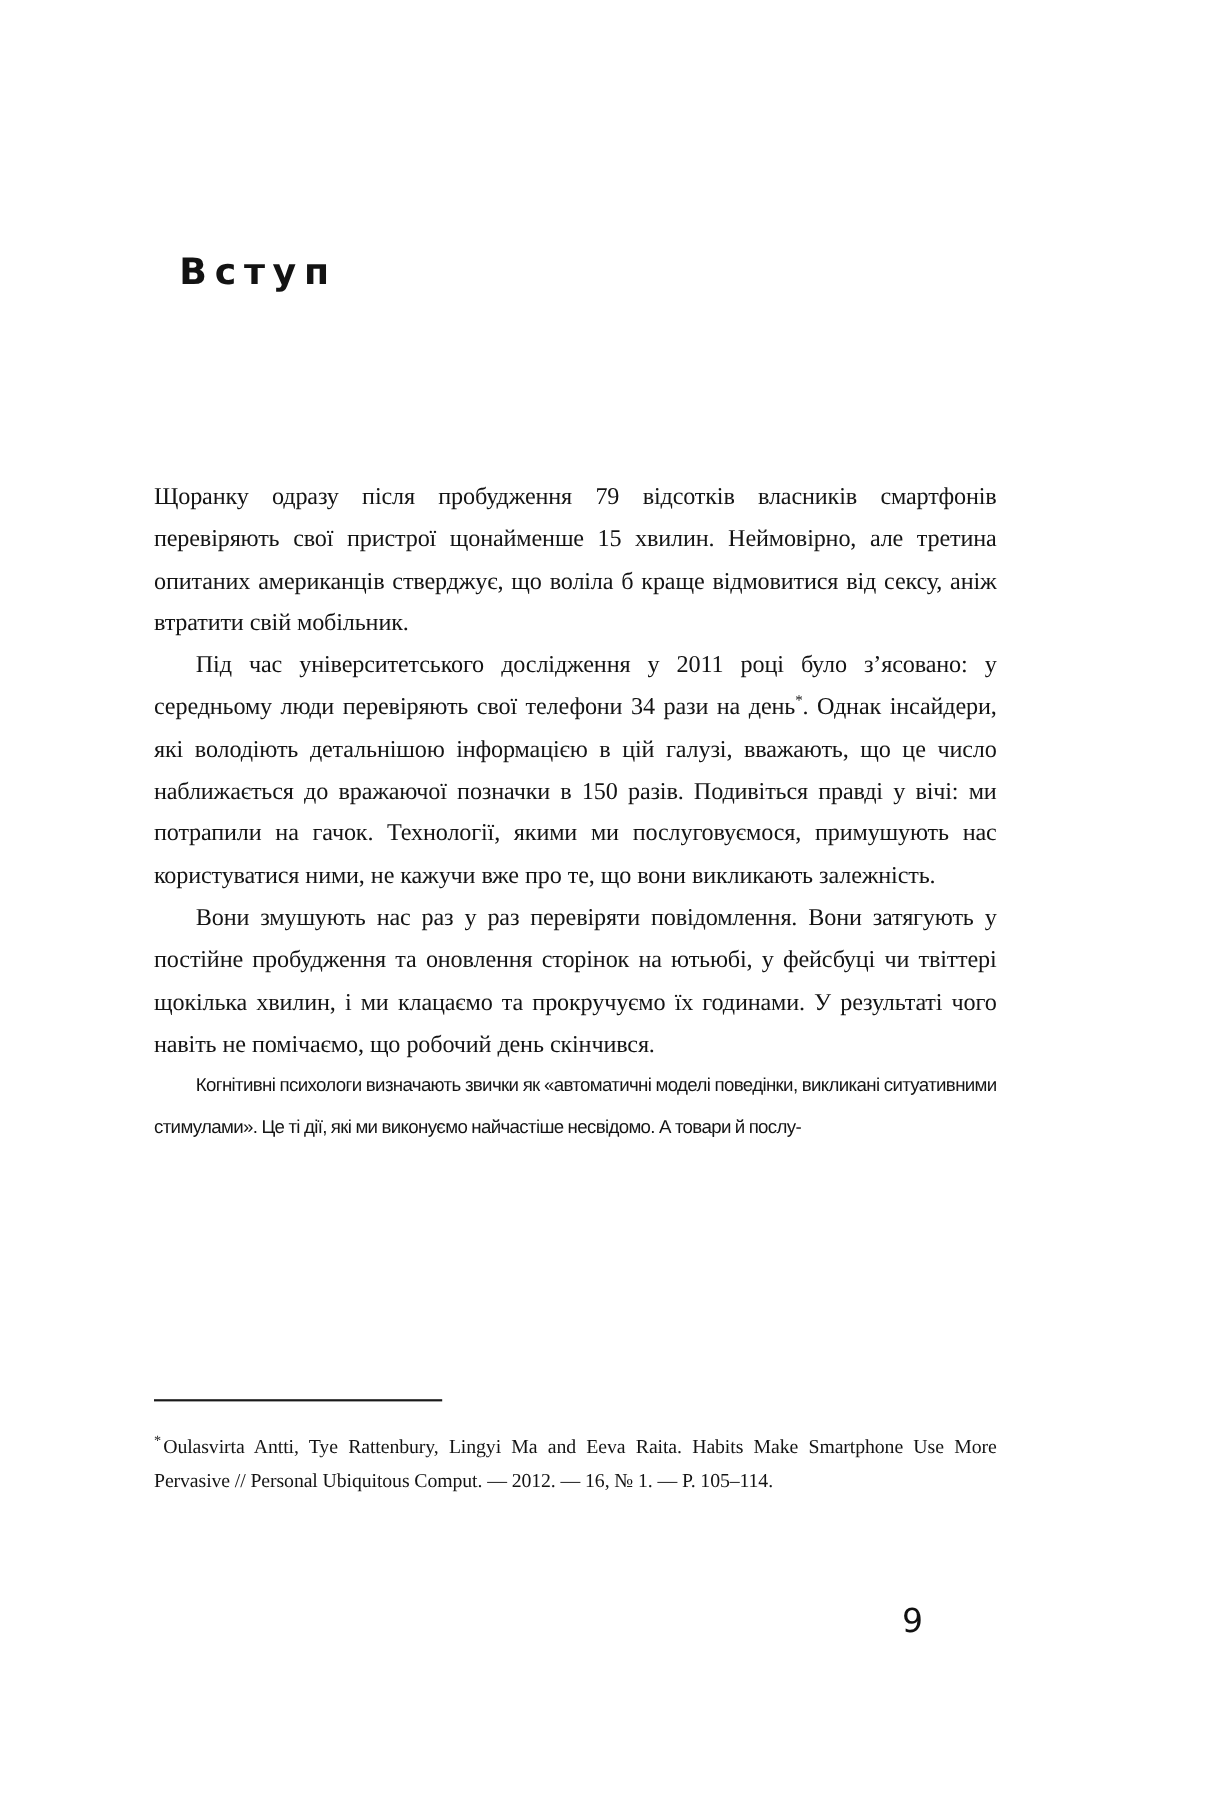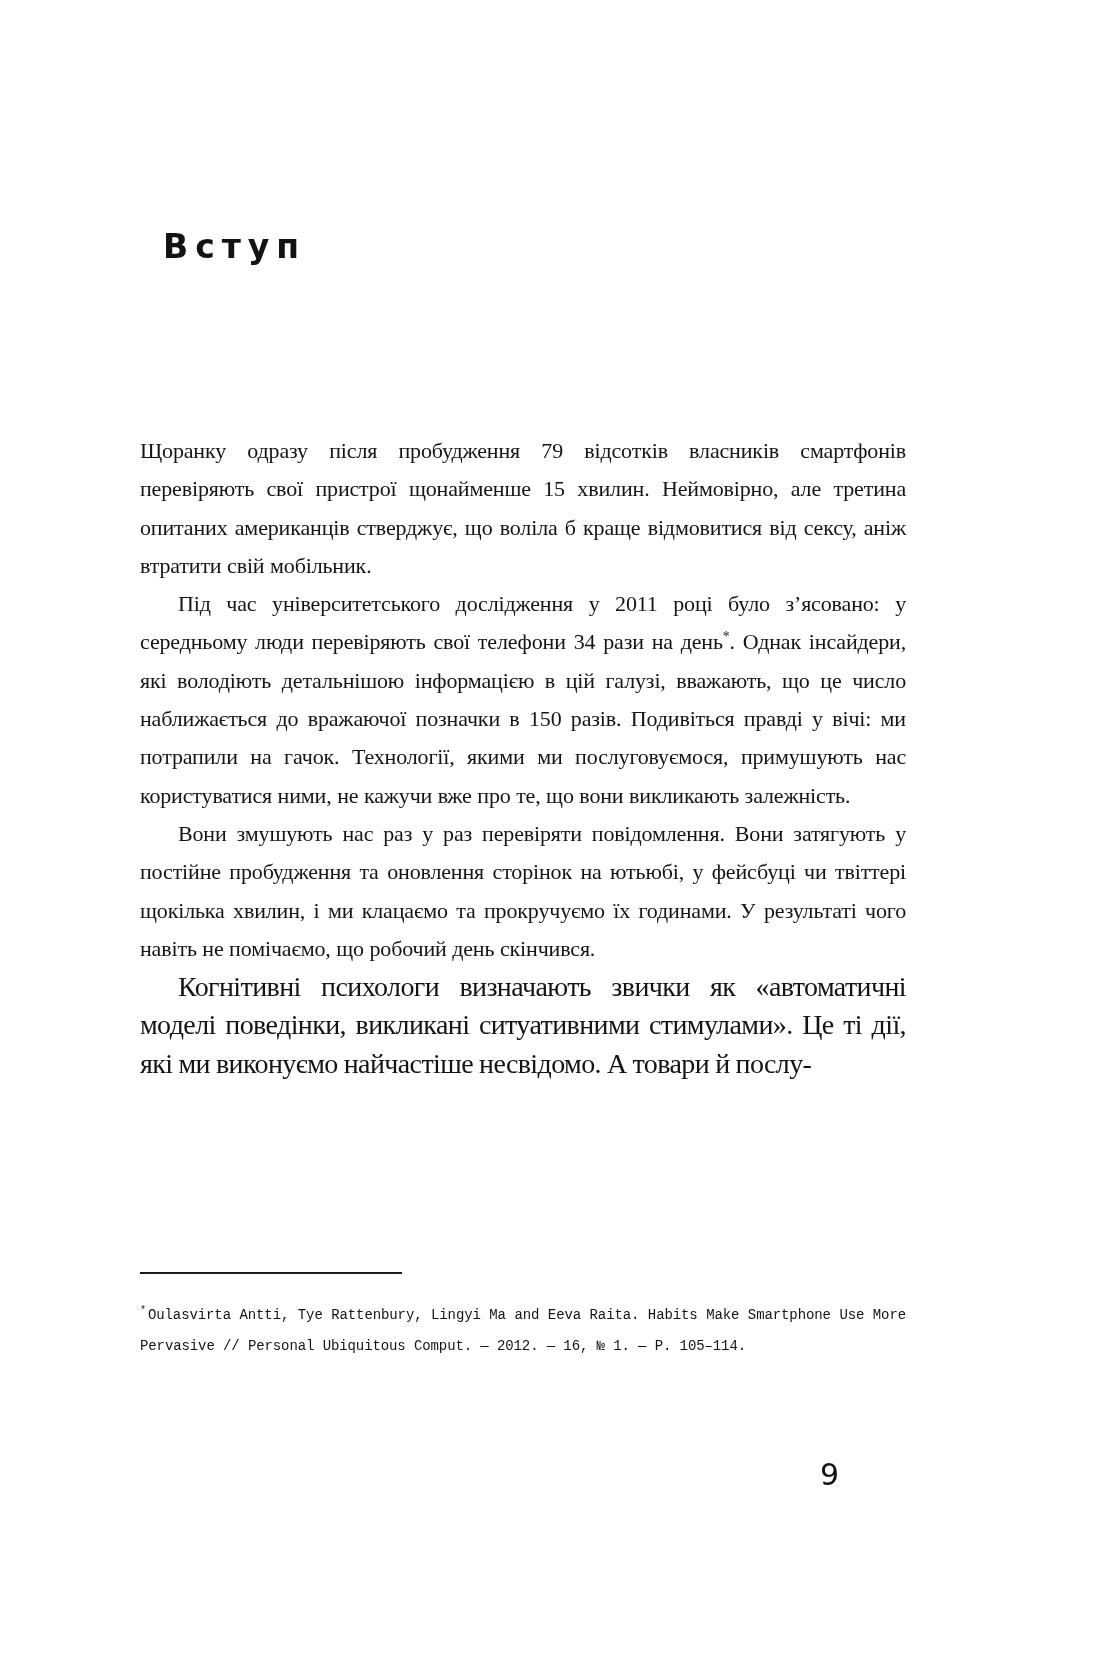--- a/index.html
+++ b/index.html
@@ -55,22 +55,22 @@
     color: #141414;
     letter-spacing: -0.15px;
     word-spacing: 0.2px;
     font-variant-numeric: oldstyle-nums;
     hyphens: manual;
   }
   p.body-par + p.body-par { text-indent: 38px; }
 
   
   p.body-par.alt-face {
-    font-family: Liberation Serif, serif;
-    font-size: 28px;
+    font-family: Liberation Sans, sans-serif;
+    font-size: 17px;
     line-height: 38.3px;
     letter-spacing: -0.6px;
     word-spacing: -0.4px;
   }
 
   .footnote-marker {
     font-size: 0.62em;
     vertical-align: super;
     line-height: 0;
   }
@@ -86,22 +86,22 @@
     width: 262px;
     height: 0;
     border: 0;
     border-top: 2px solid #1a1a1a;
     margin: 0 0 26px 0;
   }
   .footnote-text {
     margin: 0;
     text-align: justify;
     text-justify: inter-word;
-    font-family: Liberation Mono, monospace;
-    font-size: 14px;
+    font-family: Liberation Serif, serif;
+    font-size: 18px;
     line-height: 31px;
     color: #141414;
     letter-spacing: -0.1px;
     font-variant-numeric: oldstyle-nums;
   }
   .footnote-text .fn-star {
     font-size: 0.72em;
     vertical-align: super;
     line-height: 0;
     margin-right: 2px;

